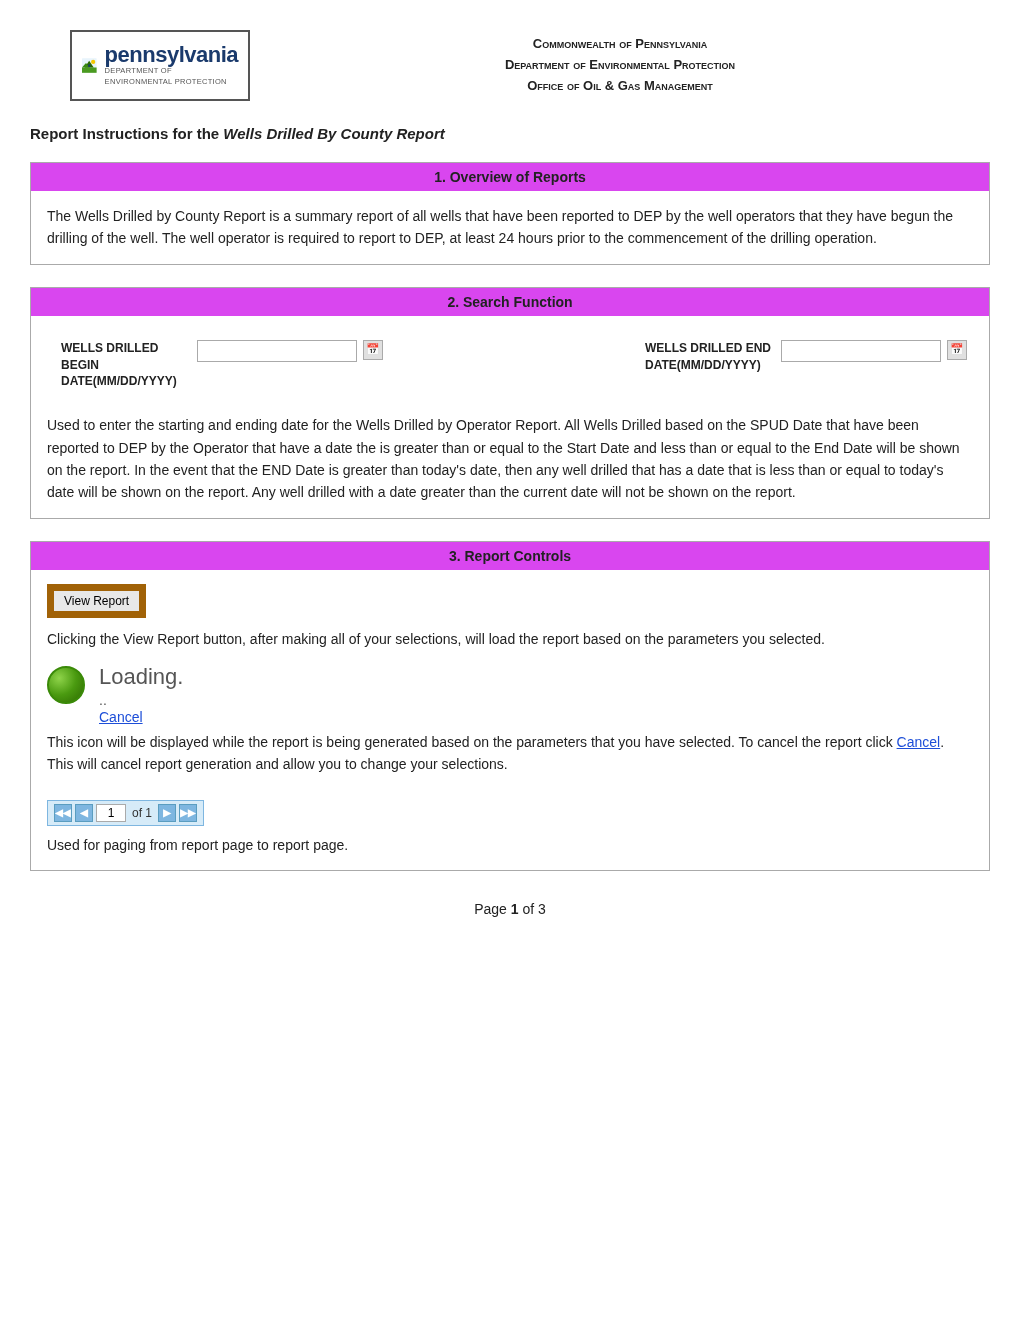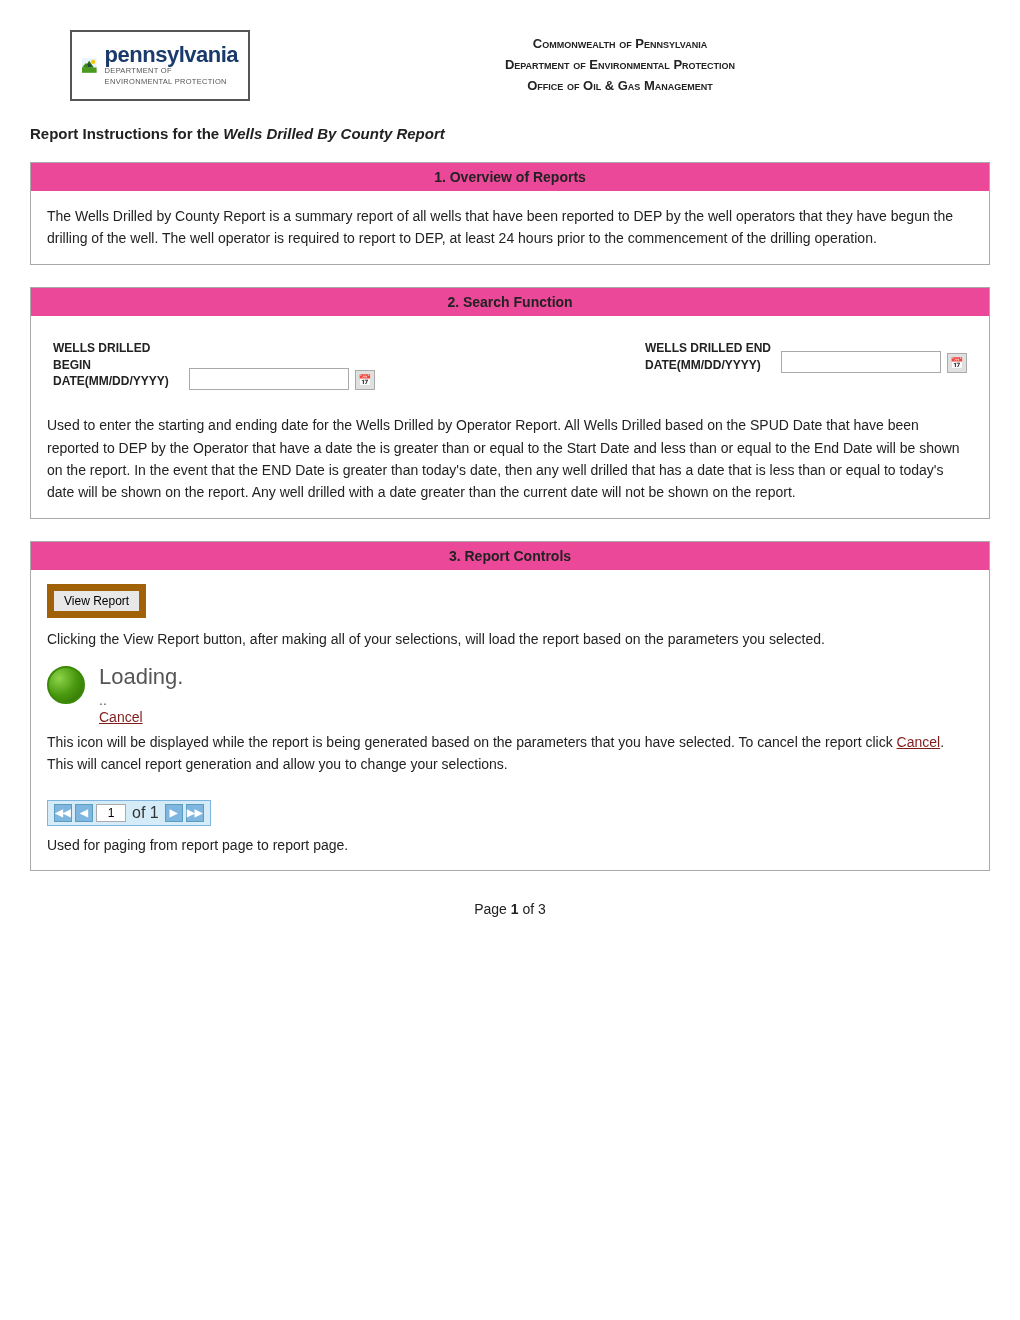--- a/index.html
+++ b/index.html
@@ -90,21 +90,21 @@
       font-style: italic;
     }
 
     
     .section-box {
       border: 1px solid #aaa;
       margin-bottom: 22px;
     }
 
     .section-header {
-      background-color: #ec4899;
+      background-color: #d946ef;
       text-align: center;
       font-size: 14px;
       font-weight: bold;
       padding: 6px 10px;
     }
 
     .section-content {
       padding: 14px 16px;
     }
 
@@ -117,22 +117,22 @@
     .search-fields {
       display: flex;
       align-items: flex-start;
       gap: 20px;
       margin-bottom: 14px;
       padding: 10px 6px;
     }
 
     .field-group {
       display: flex;
-      align-items: flex-end;
       gap: 6px;
+      margin-left: 8px;
     }
 
     .field-label {
       font-size: 12px;
       font-weight: bold;
       line-height: 1.4;
       max-width: 130px;
     }
 
     .field-input {
@@ -182,21 +182,21 @@
     }
 
     .loading-dots {
       font-size: 14px;
       color: #555;
       margin-top: 2px;
       line-height: 1.2;
     }
 
     .cancel-link {
-      color: #7f1d1d;
+      color: #1d4ed8;
       text-decoration: underline;
       cursor: pointer;
       font-size: 14px;
     }
 
     
     .view-report-btn {
       border: 7px solid #a16207;
       background: #e8e8e8;
       padding: 3px 10px;
@@ -233,21 +233,21 @@
 
     .page-input {
       width: 30px;
       height: 18px;
       border: 1px solid #aaa;
       text-align: center;
       font-size: 12px;
     }
 
     .of-text {
-      font-size: 16px;
+      font-size: 12px;
       color: #333;
       padding: 0 3px;
     }
 
     
     .page-footer {
       text-align: center;
       font-size: 14px;
       margin-top: 30px;
       padding-bottom: 20px;

